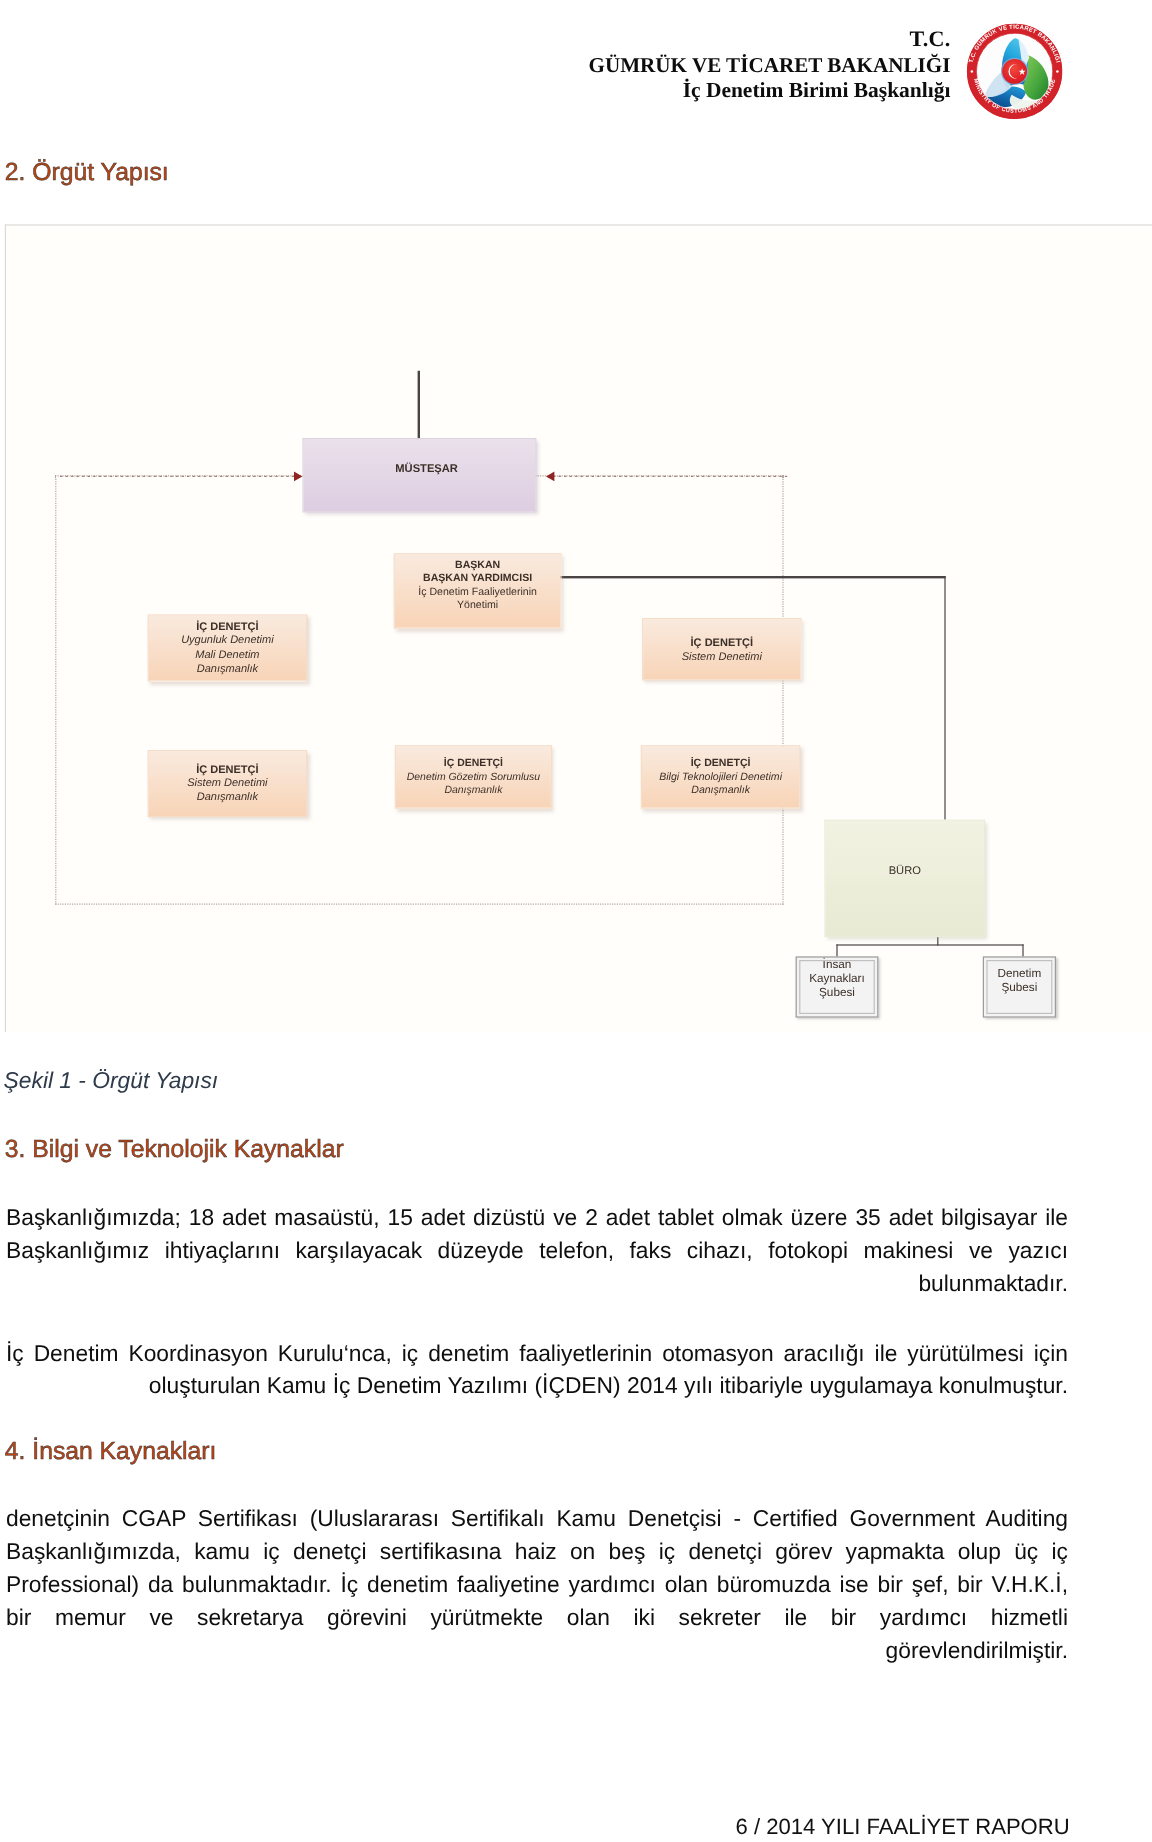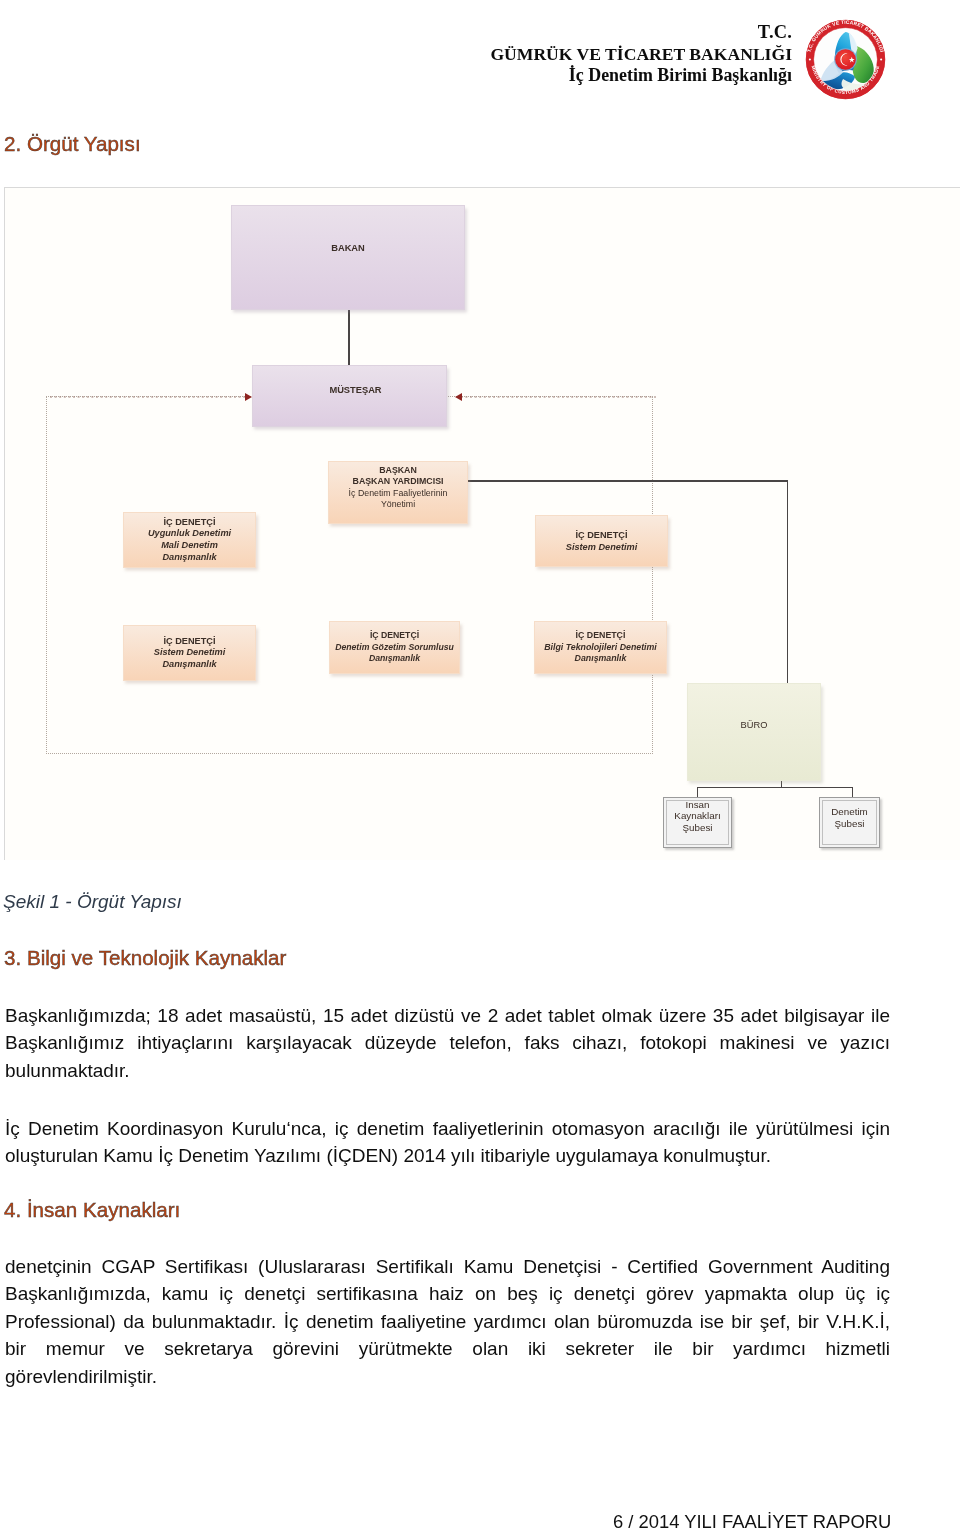--- a/index.html
+++ b/index.html
@@ -25,40 +25,40 @@
   
   .figframe{position:absolute;left:4px;top:187px;width:960px;height:673px;
             border:1px solid #d9d9d9;border-bottom:none;background:#fffefb;box-sizing:border-box;}
   .figcap{position:absolute;left:3px;top:891px;font-style:italic;font-size:19px;
           color:#2f3b4a;font-family:"Liberation Sans",sans-serif;white-space:nowrap;}
 
   
   .ob{position:absolute;box-sizing:border-box;display:flex;flex-direction:column;
       align-items:center;justify-content:center;text-align:center;color:#3c2f28;}
   .ob .t1{font-weight:bold;}
-  .ob .it{font-style:italic;font-weight:bold;}
+  .ob .it{font-style:italic;font-weight:normal;}
   .ob div{white-space:nowrap;}
   .purple{background:linear-gradient(to bottom,#eae1eb,#ddcde1);border:1px solid #ddd2df;
           box-shadow:2px 2.5px 3px rgba(140,125,145,0.26);}
   .peach{background:linear-gradient(to bottom,#f9eade,#f8d4b7);border:1px solid #f6ddc8;
          box-shadow:2px 2.5px 3px rgba(170,140,125,0.28);margin-left:44px;}
   .olive{background:linear-gradient(to bottom,#f2f2e2,#e8ead3);border:1px solid #eaebd8;
          box-shadow:2px 2.5px 3px rgba(150,150,130,0.26);}
   .grey{background:#f3f3f3;border:1px solid #9b9b9b;
         box-shadow:1.5px 1.5px 2px rgba(110,110,110,0.33);}
   .grey .inner{position:absolute;left:2px;top:2px;right:2px;bottom:2px;
                border:1px solid #c0c0c0;pointer-events:none;}
 
   .line{position:absolute;background:#494545;}
   .dashbox{position:absolute;border:1px dotted #b2a79e;box-sizing:border-box;}
 
   
   .p{position:absolute;font-family:"Liberation Sans",sans-serif;font-size:19px;
      color:#0f0f0f;line-height:27.4px;}
-  .ln{white-space:nowrap;}
+  .ln{white-space:nowrap;text-align:right;}
   .jl{text-align:justify;text-align-last:justify;white-space:normal;}
   .footer{position:absolute;left:613px;top:1511px;font-size:18.4px;color:#111;white-space:nowrap;
           font-family:"Liberation Sans",sans-serif;}
 </style>
 </head>
 <body>
 
 <div class="page">
 
   <div class="hdr">
@@ -157,23 +157,20 @@
     <div class="line" style="left:692px;top:599px;width:1.4px;height:11px;"></div>
     <div class="line" style="left:846.6px;top:599px;width:1.4px;height:11px;"></div>
 
     <svg class="arrowsvg" style="position:absolute;left:40px;top:203px;width:614px;height:14px;" viewBox="0 0 614 14">
       <line x1="5" y1="6" x2="201" y2="6" stroke="#a08078" stroke-width="1.1" stroke-dasharray="2 2.6"></line>
       <polygon points="200,2 207,6 200,10" fill="#8f2420"></polygon>
       <line x1="611" y1="6" x2="416" y2="6" stroke="#a08078" stroke-width="1.1" stroke-dasharray="2 2.6"></line>
       <polygon points="417,2 410,6 417,10" fill="#8f2420"></polygon>
     </svg>
 
-    <div class="ob purple" style="left:226px;top:17px;width:234px;height:105px;font-size:9.3px;padding-bottom:20px;">
-      <div class="t1">BAKAN</div>
-    </div>
 
     <div class="ob purple" style="left:247px;top:177px;width:195px;height:62px;font-size:9.3px;padding-bottom:12px;padding-left:12px;">
       <div class="t1">MÜSTEŞAR</div>
     </div>
 
     <div class="ob peach" style="left:279px;top:273px;width:140px;height:63px;font-size:8.8px;line-height:11.1px;padding-bottom:10px;">
       <div class="t1">BAŞKAN</div>
       <div class="t1">BAŞKAN YARDIMCISI</div>
       <div>İç Denetim Faaliyetlerinin</div>
       <div>Yönetimi</div>

